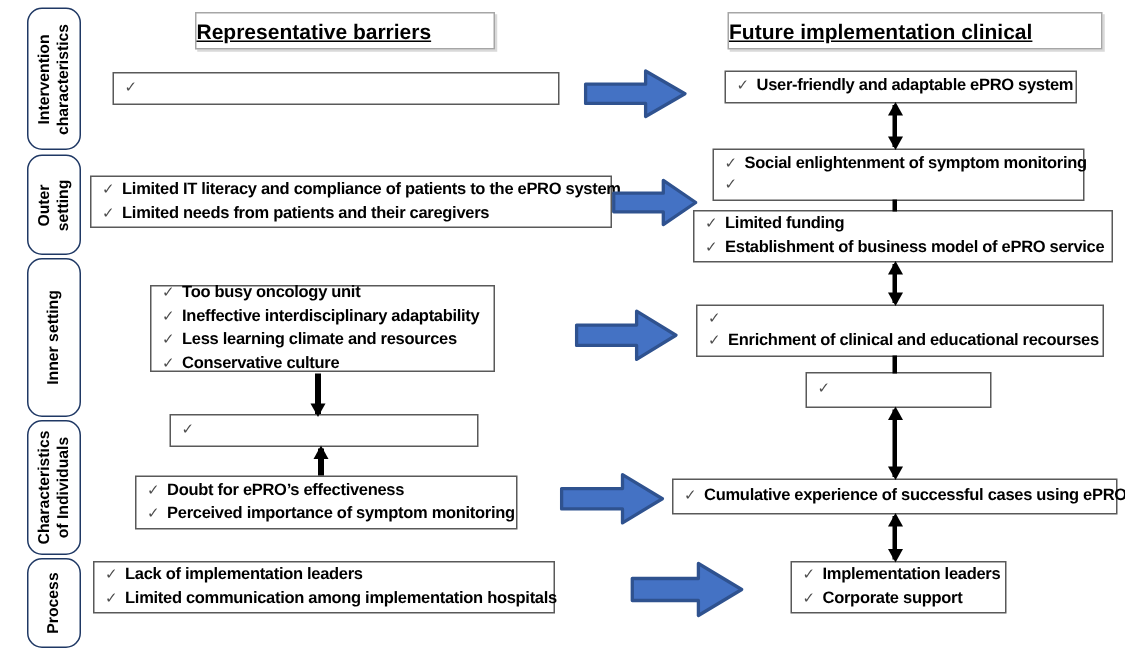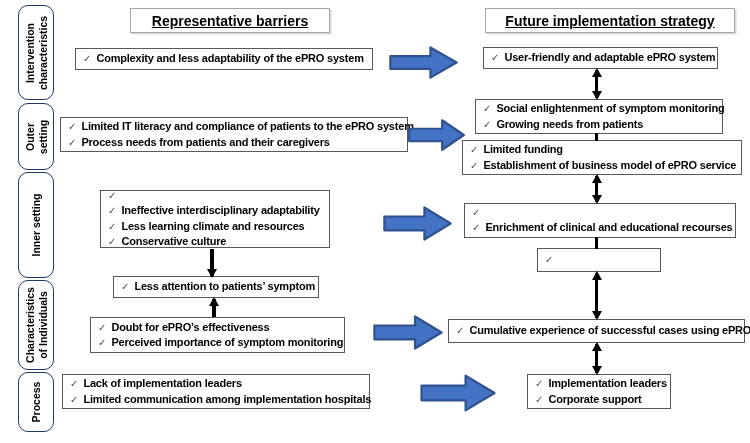--- a/index.html
+++ b/index.html
@@ -5,21 +5,21 @@
   *{margin:0;padding:0;box-sizing:border-box}
   html,body{width:750px;height:443px}
   body{background:#fff;font-family:"Liberation Sans",sans-serif;position:relative;overflow:hidden}
   .canvas{position:absolute;inset:0;background:#fff}
 
   .side-box{position:absolute;left:18px;width:36px;background:#fff;border:1.6px solid #1f3864;border-radius:10px}
   .side-label{position:absolute;left:50%;top:50%;transform:translate(-50%,-50%) rotate(-90deg);
     font-weight:700;font-size:10.5px;line-height:12.5px;color:#000;text-align:center;white-space:nowrap}
 
   .tbox{position:absolute;background:#fff;border:1px solid #a6a6a6;box-shadow:1.5px 1.5px 0 #d9d9d9;
-    display:flex;align-items:center;justify-content:center;font-weight:700;font-size:14px;
+    display:flex;align-items:center;font-weight:700;font-size:14px;
     text-decoration:underline;color:#000}
 
   .cbox{position:absolute;background:#fff;border:1.4px solid #595959;display:flex;flex-direction:column;
     justify-content:center;padding:2px 7px;font-weight:700;font-size:11px;line-height:14.5px;
     letter-spacing:-0.2px;color:#000}
   .cbox .line{display:flex;align-items:baseline;gap:5px;white-space:nowrap}
   .check{color:#4d4d4d;font-weight:400;font-size:10px;letter-spacing:0;flex:none}
 
   .blue-arrow{position:absolute}
 
@@ -62,63 +62,62 @@
   <div class="side-box" style="top:372px;height:60px">
     <div class="side-label">
       <div>Process</div>
     </div>
   </div>
 
   <div class="tbox" style="left:130px;top:8px;width:200px;height:25px">
     <span>Representative barriers</span>
   </div>
   <div class="tbox" style="left:485px;top:8px;width:250px;height:25px">
-    <span>Future implementation strategy</span>
+    <span>Future implementation clinical</span>
   </div>
 
   <div class="cbox" style="left:75px;top:48px;width:298px;height:22px">
     <div class="line">
       <span class="check">✓</span>
-      <span>Complexity and less adaptability of  the ePRO system</span>
     </div>
   </div>
 
   <div class="cbox" style="left:60px;top:117px;width:348px;height:35px">
     <div class="line">
       <span class="check">✓</span>
       <span>Limited IT literacy and compliance of patients to the ePRO system</span>
     </div>
     <div class="line">
       <span class="check">✓</span>
-      <span>Process needs from patients and their caregivers</span>
+      <span>Limited needs from patients and their caregivers</span>
     </div>
   </div>
 
   <div class="cbox" style="left:100px;top:190px;width:230px;height:58px">
     <div class="line">
       <span class="check">✓</span>
+      <span>Too busy oncology unit</span>
     </div>
     <div class="line">
       <span class="check">✓</span>
       <span>Ineffective interdisciplinary adaptability</span>
     </div>
     <div class="line">
       <span class="check">✓</span>
       <span>Less learning climate and resources</span>
     </div>
     <div class="line">
       <span class="check">✓</span>
       <span>Conservative culture</span>
     </div>
   </div>
 
   <div class="cbox" style="left:113px;top:276px;width:206px;height:22px">
     <div class="line">
       <span class="check">✓</span>
-      <span>Less attention to patients’ symptom</span>
     </div>
   </div>
 
   <div class="cbox" style="left:90px;top:317px;width:255px;height:36px">
     <div class="line">
       <span class="check">✓</span>
       <span>Doubt for ePRO’s effectiveness</span>
     </div>
     <div class="line">
       <span class="check">✓</span>
@@ -144,21 +143,20 @@
     </div>
   </div>
 
   <div class="cbox" style="left:475px;top:99px;width:248px;height:35px">
     <div class="line">
       <span class="check">✓</span>
       <span>Social enlightenment of symptom monitoring</span>
     </div>
     <div class="line">
       <span class="check">✓</span>
-      <span>Growing needs from patients</span>
     </div>
   </div>
 
   <div class="cbox" style="left:462px;top:140px;width:280px;height:35px">
     <div class="line">
       <span class="check">✓</span>
       <span>Limited funding</span>
     </div>
     <div class="line">
       <span class="check">✓</span>

